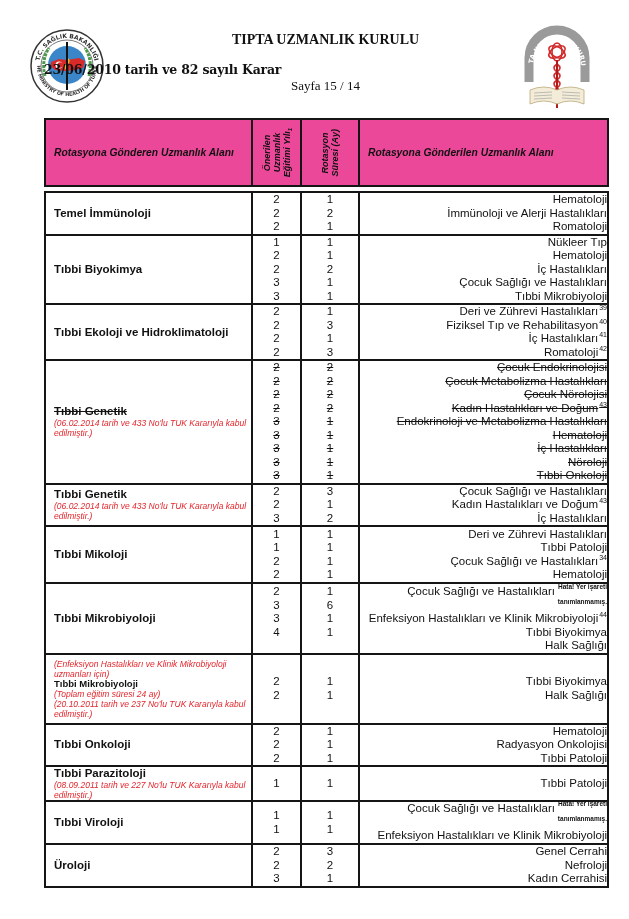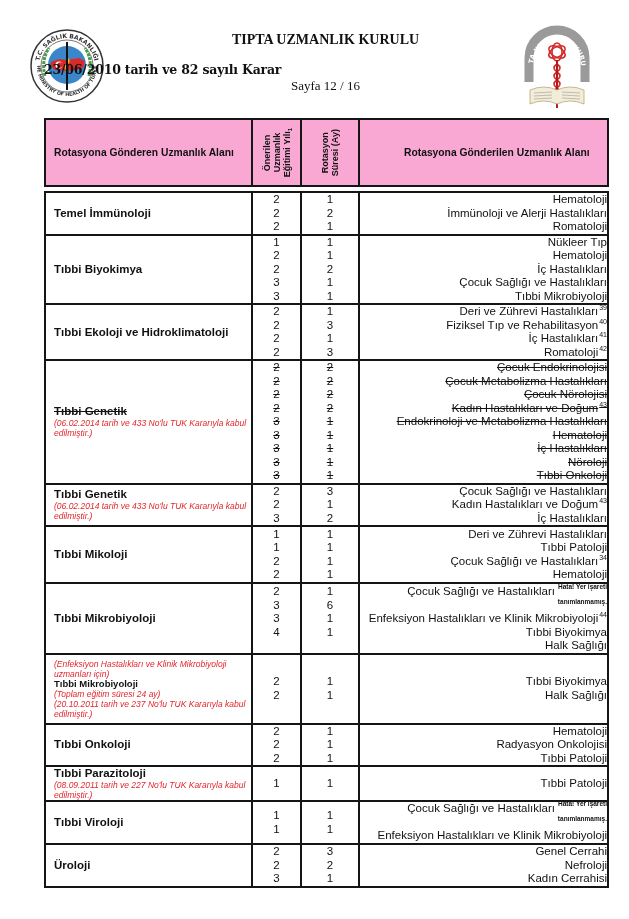--- a/index.html
+++ b/index.html
@@ -6,24 +6,24 @@
   body{width:629px;height:919px;position:relative;overflow:hidden;font-family:"Liberation Sans",sans-serif;color:#111;}
   .abs{position:absolute;}
   .doc-title{left:44px;width:563px;top:32px;text-align:center;font-family:"Liberation Serif","DejaVu Serif",serif;font-weight:bold;font-size:14px;}
   .doc-decision{left:44px;width:563px;top:62px;text-align:left;font-family:"DejaVu Serif","Liberation Serif",serif;font-weight:bold;font-size:12.5px;letter-spacing:-0.2px;}
   .doc-page{left:44px;width:563px;top:78px;text-align:center;font-family:"Liberation Serif",serif;font-size:13px;}
   .logo-left{left:29px;top:28px;width:76px;height:76px;}
   .logo-right{left:524px;top:20px;width:66px;height:92px;}
 
   table{border-collapse:collapse;table-layout:fixed;position:absolute;left:44px;width:563px;}
   td{border:2px solid #151515;padding:0;vertical-align:middle;overflow:hidden;}
-  .hdr{top:118px;height:69px;background:#f9a8d4;}
+  .hdr{top:118px;height:69px;background:#ec4899;font-style:italic;}
   .hdr td{height:65px;}
   .hdr-label{font-weight:bold;font-size:10.3px;padding-left:8px;}
-  .hdr-label4{font-weight:bold;font-size:10.3px;padding-left:8px;margin-left:36px;}
+  .hdr-label4{font-weight:bold;font-size:10.3px;padding-left:8px;}
   .vert-wrap{display:flex;justify-content:center;align-items:center;height:65px;}
   .vert{writing-mode:vertical-rl;transform:rotate(180deg);font-weight:bold;font-size:9px;line-height:10px;text-align:center;}
   .vert .fn{font-size:6px;position:relative;right:3px;}
 
   .bdy{top:191px;}
   .c1{padding-left:8px;padding-right:2px;}
   .nm{font-weight:bold;font-size:11.5px;line-height:13px;}
   .nm-sm{font-weight:bold;font-size:9.5px;line-height:10px;}
   .note{color:#e3262c;font-style:italic;font-size:8.5px;line-height:10px;}
   .ln{height:13.5px;line-height:13.5px;font-size:11.5px;white-space:nowrap;}
@@ -77,21 +77,21 @@
       <line x1="10" y1="76" x2="28" y2="75"></line>
       <line x1="10" y1="79" x2="28" y2="78"></line>
     <line x1="38" y1="72" x2="56" y2="73"></line>
       <line x1="38" y1="75" x2="56" y2="76"></line>
       <line x1="38" y1="78" x2="56" y2="79"></line>
   </g>
 </svg>
 
 <div class="abs doc-title">TIPTA UZMANLIK KURULU</div>
 <div class="abs doc-decision">23/06/2010 tarih ve 82 sayılı Karar</div>
-<div class="abs doc-page">Sayfa 12 / 16</div>
+<div class="abs doc-page">Sayfa 15 / 14</div>
 
 <table class="hdr">
   <colgroup>
       <col style="width:207px">
       <col style="width:49px">
       <col style="width:58px">
       <col style="width:249px">
     </colgroup>
   <tbody>
       <tr>

